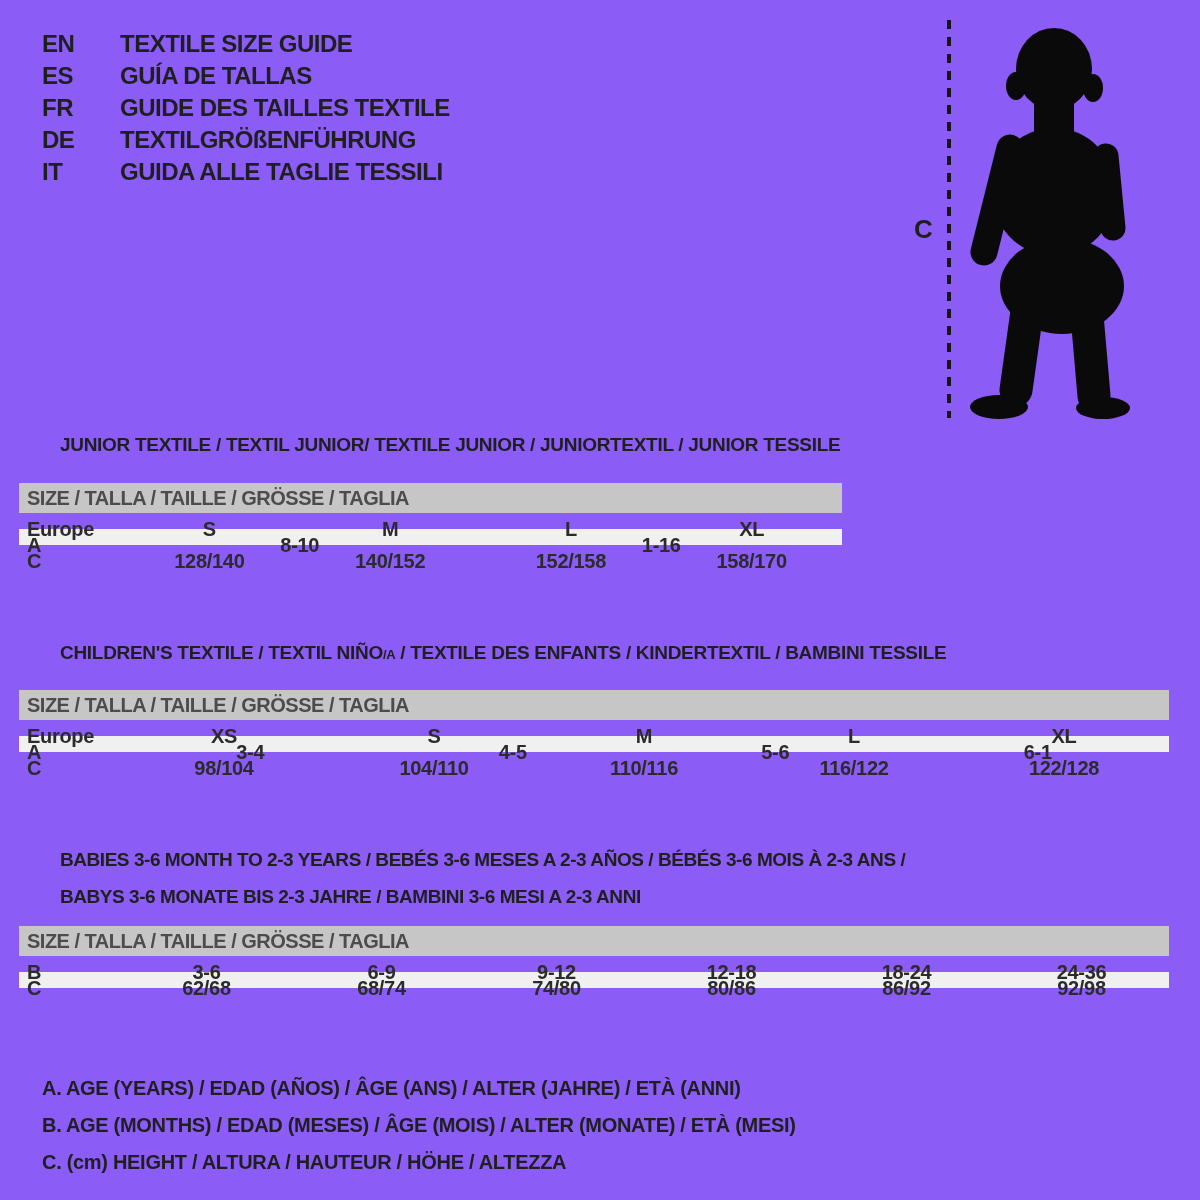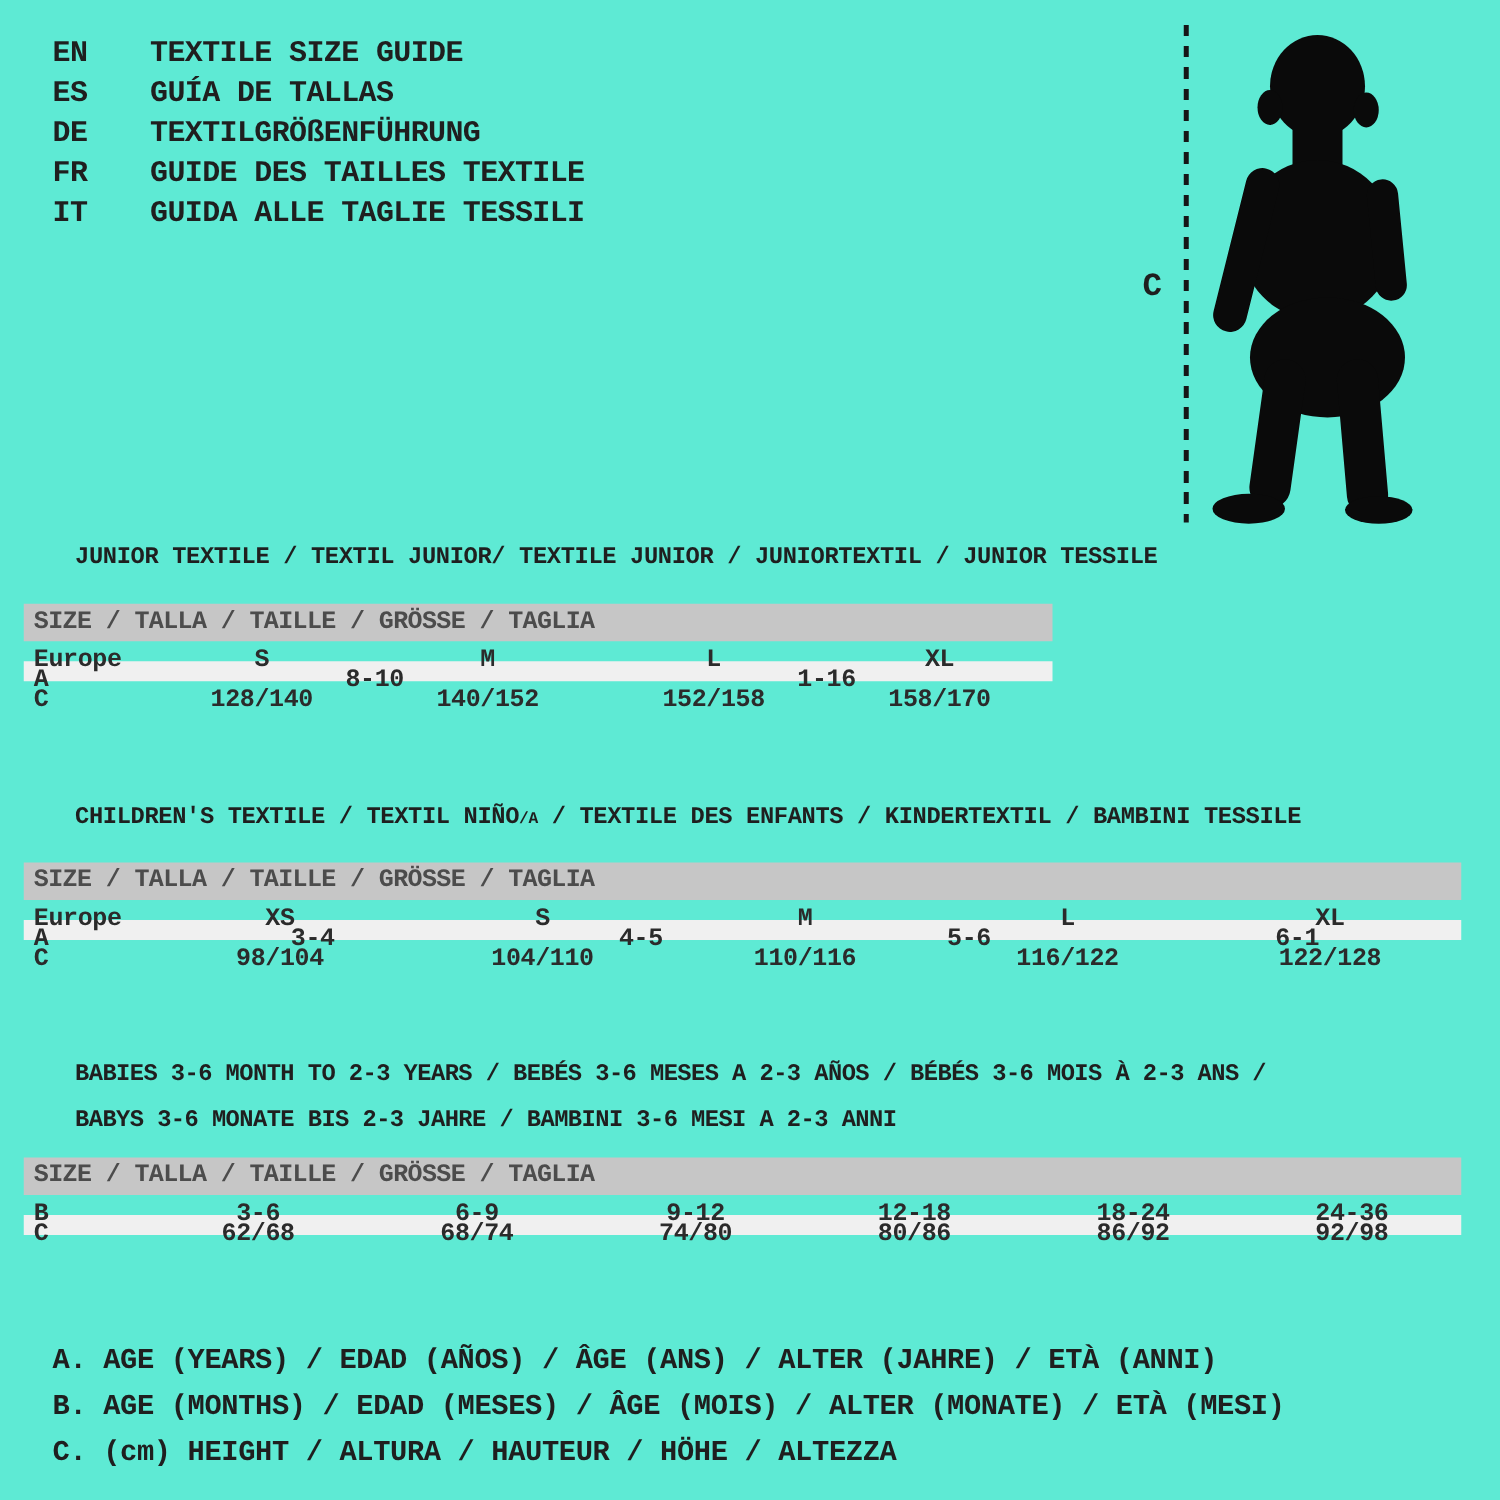--- a/index.html
+++ b/index.html
@@ -1,18 +1,18 @@
 <!DOCTYPE html>
 <html><head>
 <meta charset="utf-8">
 <style>
   html,body{margin:0;padding:0;background:#ffffff;}
   .canvas{
-    position:relative;width:1200px;height:1200px;background:#5eead4;overflow:hidden;
-    font-family:Liberation Mono, monospace;font-weight:bold;color:#1f1f1f;
+    position:relative;width:1200px;height:1200px;background:#8b5cf6;overflow:hidden;
+    font-family:Liberation Sans, sans-serif;font-weight:bold;color:#1f1f1f;
   }
   
   .lang-list{position:absolute;left:42px;top:28px;}
   .lang-row{display:flex;height:32px;line-height:32px;font-size:24px;letter-spacing:-0.5px;}
   .lang-code{width:78px;}
   
   .figure{position:absolute;left:900px;top:14px;width:250px;height:408px;}
   .dash-line{position:absolute;left:47px;top:6px;width:4px;height:398px;
     background:repeating-linear-gradient(to bottom,#161616 0 9px,transparent 9px 17px);}
   .measure-c{position:absolute;left:14px;top:200px;font-size:26px;}
@@ -28,44 +28,44 @@
   .tbl-junior{top:483px;width:823px;}
   .tbl-children{top:690px;width:1150px;}
   .tbl-babies{top:926px;width:1150px;}
   .size-bar{height:30px;line-height:30px;background:#c6c6c6;color:#4c4c4c;
     font-size:20px;padding-left:8px;letter-spacing:-0.5px;}
   .t-row{display:flex;height:16px;line-height:32px;font-size:20px;color:#2b2b2b;letter-spacing:-0.3px;}
   .t-row.alt{background:#f0f0f0;}
   .t-label{width:100px;padding-left:8px;box-sizing:border-box;text-align:left;}
   .t-cell{flex:1;text-align:center;}
   
-  .legend{position:absolute;left:42px;top:1070px;font-size:23px;letter-spacing:-0.3px;}
+  .legend{position:absolute;left:42px;top:1070px;font-size:20px;letter-spacing:-0.3px;}
   .legend-line{height:37px;line-height:37px;white-space:nowrap;}
 </style>
 </head>
 <body>
 
 <div class="canvas">
 
   <div class="lang-list">
     <div class="lang-row">
       <span class="lang-code">EN</span>
       <span class="lang-label">TEXTILE SIZE GUIDE</span>
     </div>
     <div class="lang-row">
       <span class="lang-code">ES</span>
       <span class="lang-label">GUÍA DE TALLAS</span>
     </div>
     <div class="lang-row">
+      <span class="lang-code">FR</span>
+      <span class="lang-label">GUIDE DES TAILLES TEXTILE</span>
+    </div>
+    <div class="lang-row">
       <span class="lang-code">DE</span>
       <span class="lang-label">TEXTILGRÖßENFÜHRUNG</span>
-    </div>
-    <div class="lang-row">
-      <span class="lang-code">FR</span>
-      <span class="lang-label">GUIDE DES TAILLES TEXTILE</span>
     </div>
     <div class="lang-row">
       <span class="lang-code">IT</span>
       <span class="lang-label">GUIDA ALLE TAGLIE TESSILI</span>
     </div>
   </div>
 
   <div class="figure">
     <div class="dash-line"></div>
     <div class="measure-c">C</div>

